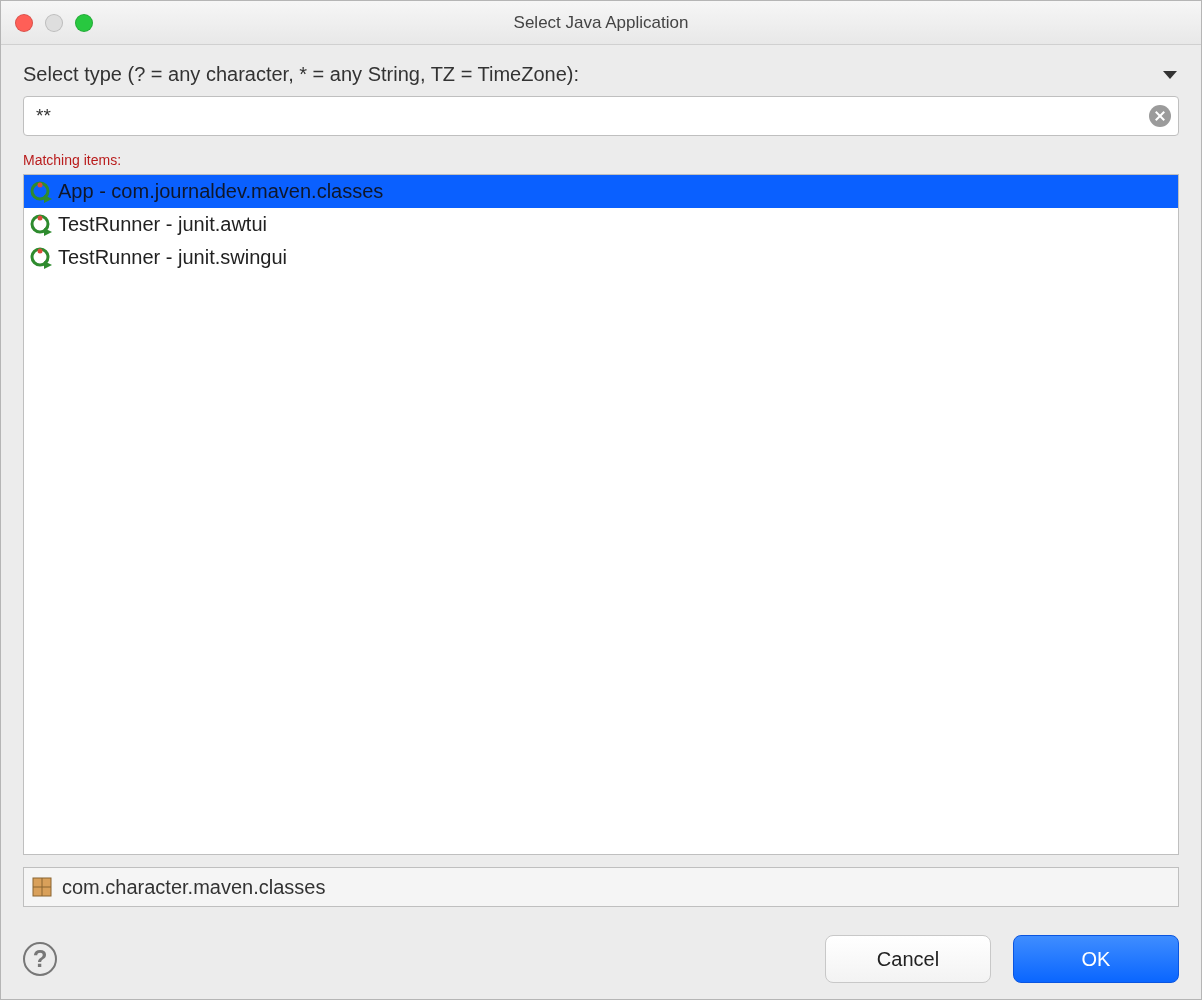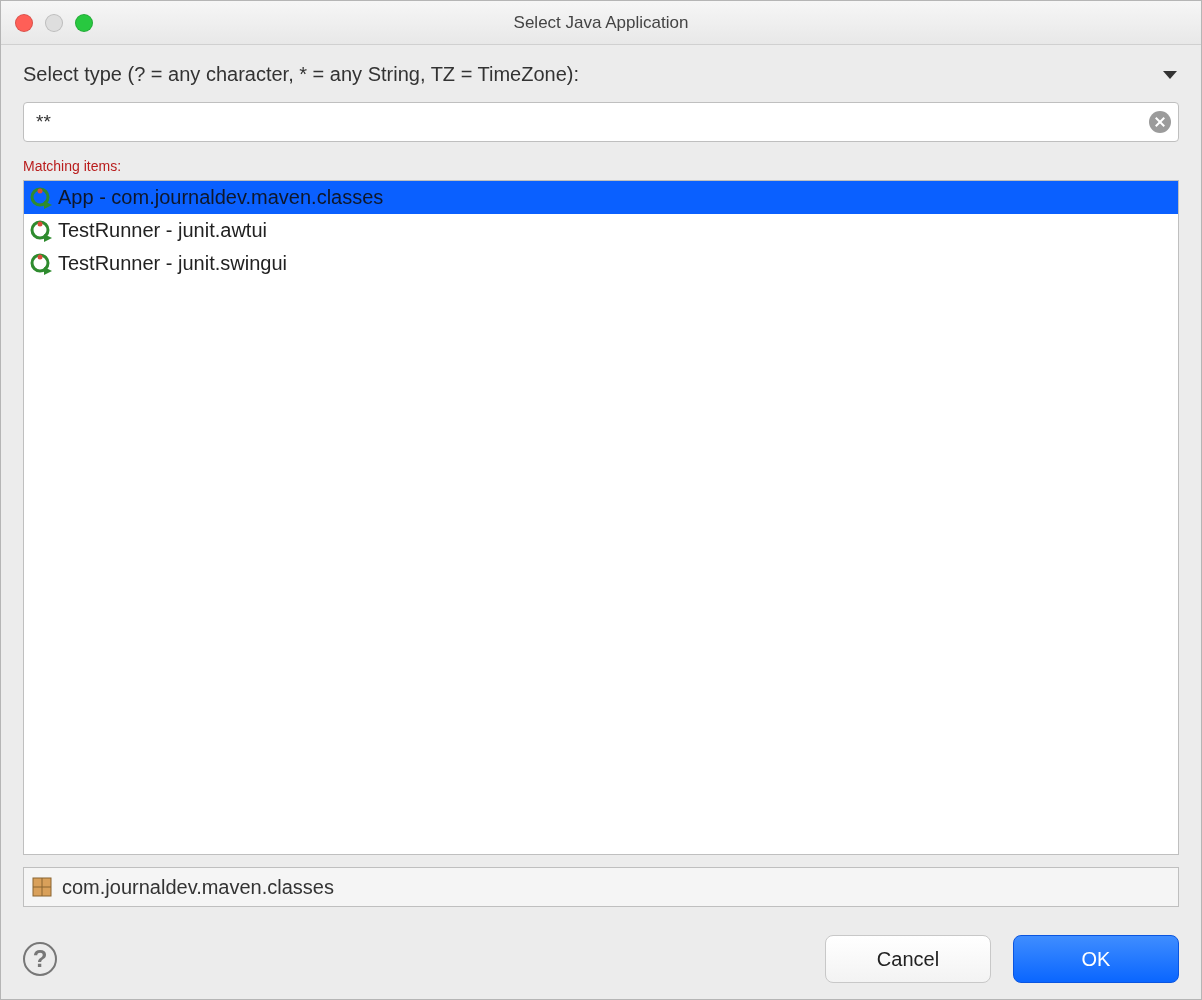--- a/index.html
+++ b/index.html
@@ -51,21 +51,21 @@
     .content {
       flex: 1;
       padding: 18px 22px 12px 22px;
       display: flex;
       flex-direction: column;
     }
     .label-row {
       display: flex;
       justify-content: space-between;
       align-items: center;
-      margin-bottom: 16px;
+      margin-bottom: 10px;
     }
     .label-text {
       font-size: 20px;
       color: #333;
     }
     .dropdown-arrow svg { display: block; }
     .search-field {
       position: relative;
       margin-bottom: 16px;
     }
@@ -262,21 +262,21 @@
     </div>
 
     <div class="status-bar">
       <span class="package-icon">
         <svg width="20" height="20" viewBox="0 0 20 20">
           <rect x="1" y="1" width="18" height="18" fill="#d9a05a" stroke="#8a6530" stroke-width="1"></rect>
           <line x1="10" y1="1" x2="10" y2="19" stroke="#8a6530" stroke-width="1"></line>
           <line x1="1" y1="10" x2="19" y2="10" stroke="#8a6530" stroke-width="1"></line>
         </svg>
       </span>
-      <span class="status-text">com.journaldev.maven.classes</span>
+      <span class="status-text">com.character.maven.classes</span>
     </div>
   </div>
 
   <div class="footer">
     <div class="help-btn">?</div>
     <div class="footer-buttons">
       <button class="btn btn-cancel">Cancel</button>
       <button class="btn btn-ok">OK</button>
     </div>
   </div>

